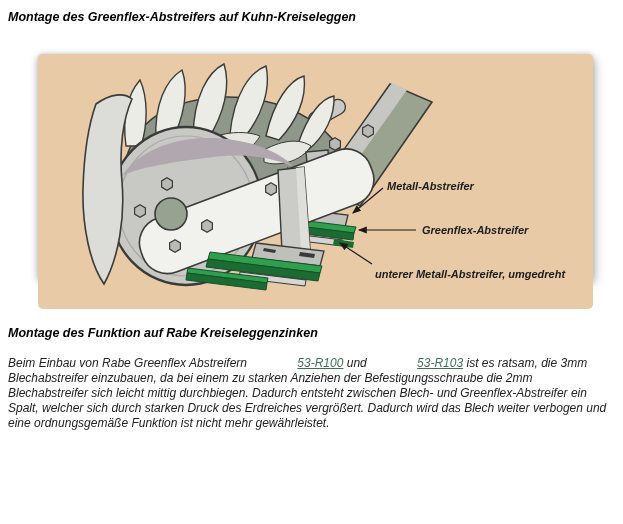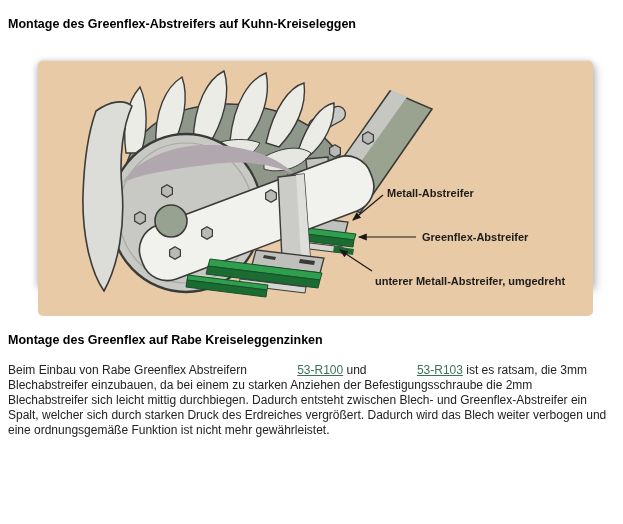--- a/index.html
+++ b/index.html
@@ -1,21 +1,21 @@
 <!DOCTYPE html>
 <html style="--fig-bg: #e8caa6; --green: #2f9e4d; --green-dark: #1c6b33; --link: #3d7257;"><head>
 <meta charset="utf-8">
 <style>
   html, body { margin:0; padding:0; background:#ffffff; }
   body {
     width:623px; height:524px; overflow:hidden;
     font-family:"Liberation Sans", sans-serif;
     color:#1d1d1d;
   }
-  .page { padding:15px 8px 0 8px; }
+  .page { padding:8px 8px 0 8px;font-style:italic; }
   h1.doc-heading, h2.doc-heading {
     font-size:12.5px; font-weight:bold; color:#000;
     margin:0; padding:0; line-height:15px;
   }
   h1.doc-heading { margin-top:2px; }
   h2.doc-heading { margin-top:46px; }
   p.doc-body {
     font-size:12px; line-height:15px; margin:15px 0 0 0;
     max-width:607px; color:#222;
   }
@@ -139,17 +139,17 @@
         <line x1="378" y1="176" x2="321" y2="176" marker-end="url(#ah)"></line>
         <line x1="334" y1="210" x2="302" y2="189" marker-end="url(#ah)"></line>
       </g>
 
       <text class="fig-label" x="349" y="136">Metall-Abstreifer</text>
       <text class="fig-label" x="384" y="180">Greenflex-Abstreifer</text>
       <text class="fig-label" x="337" y="224">unterer Metall-Abstreifer, umgedreht</text>
     </svg>
   </div>
 
-  <h2 class="doc-heading">Montage des Greenflex auf Rabe Kreiseleggenzinken</h2>
+  <h2 class="doc-heading">Montage des Funktion auf Rabe Kreiseleggenzinken</h2>
 
   <p class="doc-body"><span>Beim Einbau von Rabe Greenflex Abstreifern </span><a href="#" class="part-link">53-R100</a><span> und </span><a href="#" class="part-link">53-R103</a><span> ist es ratsam, die 3mm Blechabstreifer einzubauen, da bei einem zu starken Anziehen der Befestigungsschraube die 2mm Blechabstreifer sich leicht mittig durchbiegen. Dadurch entsteht zwischen Blech- und Greenflex-Abstreifer ein Spalt, welcher sich durch starken Druck des Erdreiches vergrößert. Dadurch wird das Blech weiter verbogen und eine ordnungsgemäße Funktion ist nicht mehr gewährleistet.</span></p>
 
 </div>
 
 </body></html>

